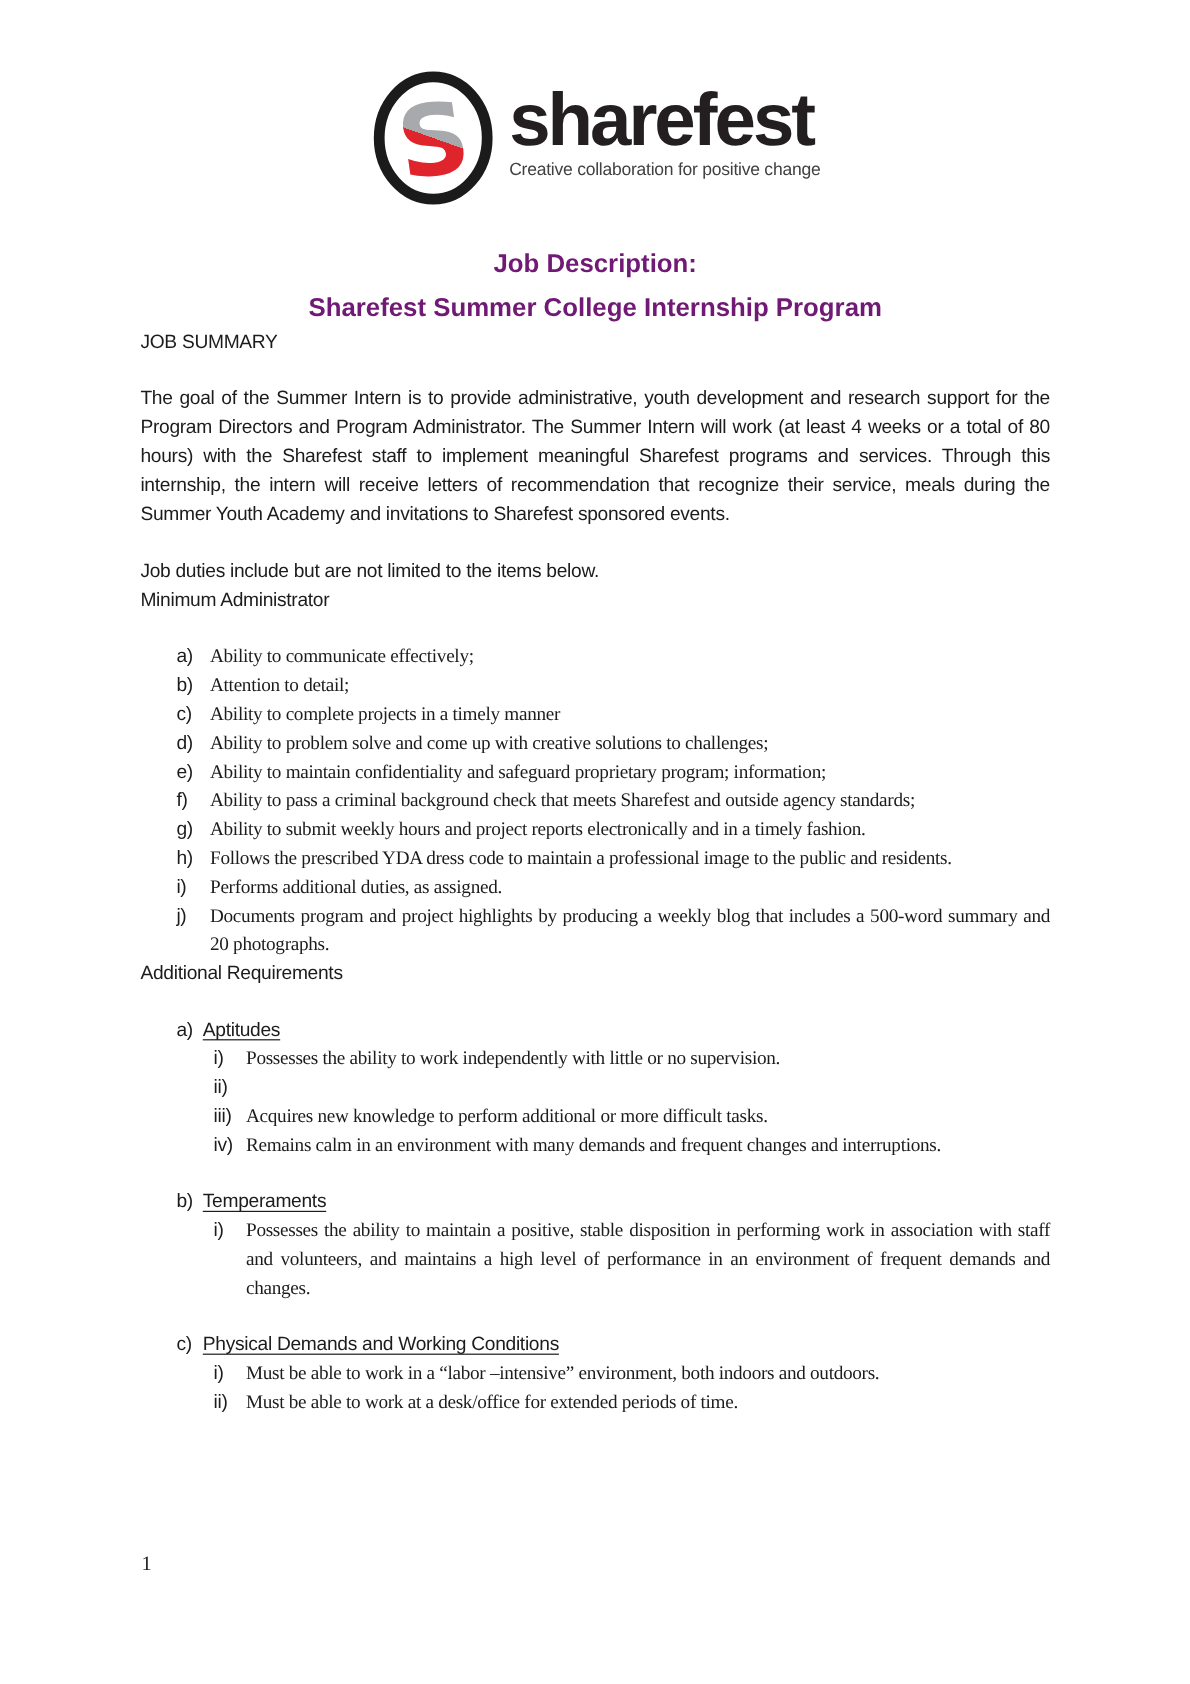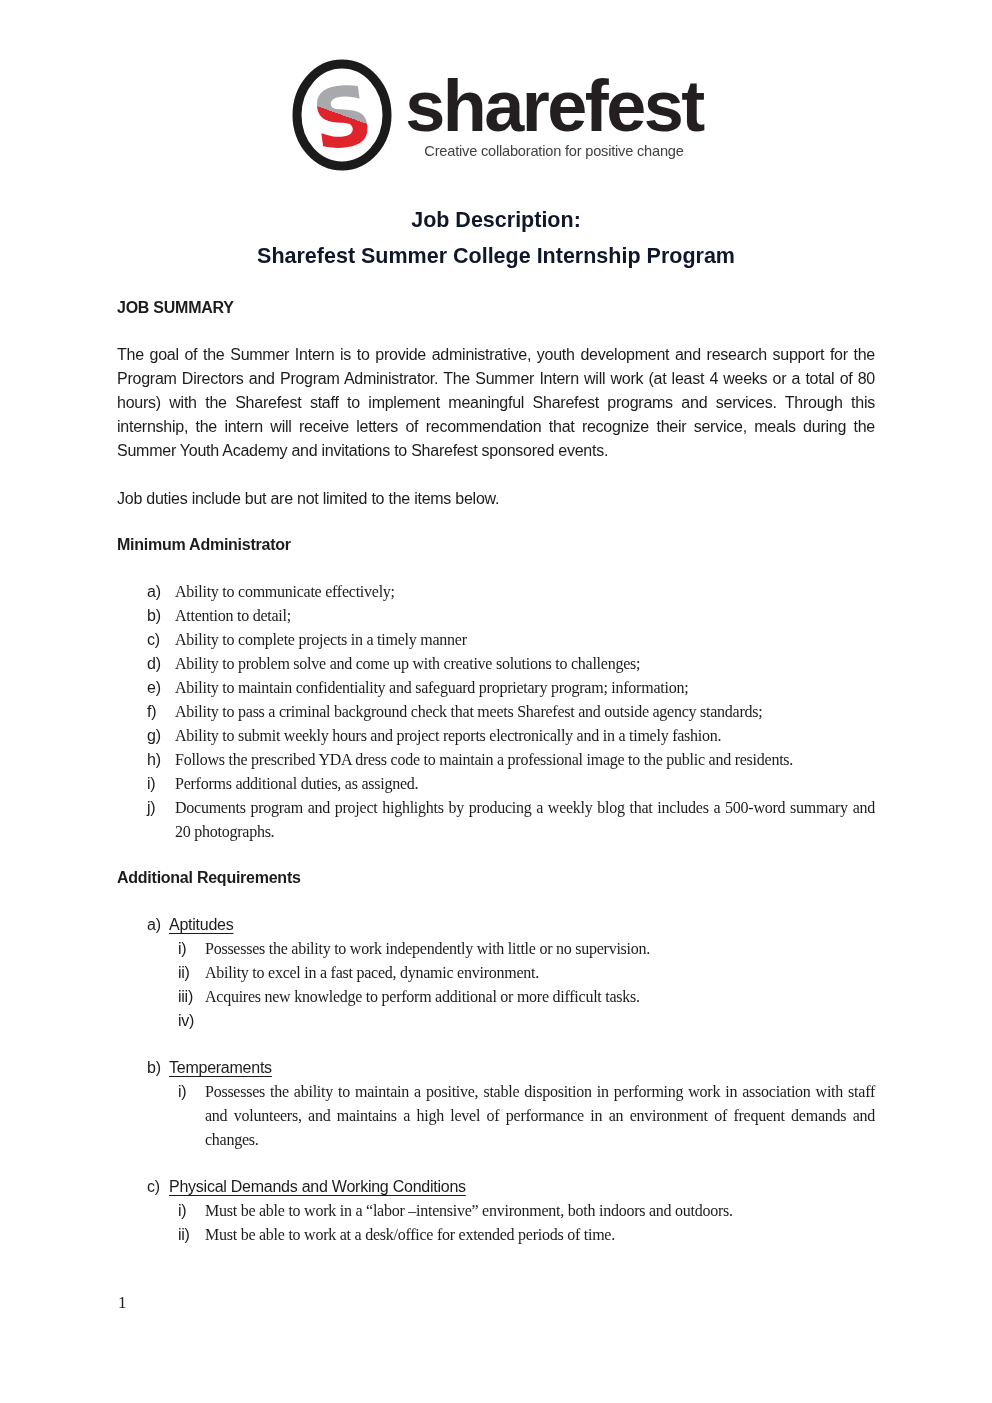--- a/index.html
+++ b/index.html
@@ -6,28 +6,28 @@
   .page {
     width:992px; height:1403px; position:relative; background:#ffffff;
     font-family:"Liberation Sans", sans-serif; color:#1c1c1c; overflow:hidden;
   }
   .content { padding:0 117px; }
 
   
   .logo-row { display:flex; justify-content:center; align-items:flex-start; padding-top:58px; }
   .logo-mark { width:106px; height:114px; flex:none; }
   .logo-text { margin-left:10px; padding-top:14px; }
-  .brand { font-size:72px; font-weight:bold; letter-spacing:-2.5px; line-height:0.95; color:var(--brand-text,#231f20); }
+  .brand { font-size:62px; font-weight:bold; letter-spacing:-2.5px; line-height:0.95; color:var(--brand-text,#231f20); }
   .tagline { font-size:14.6px; letter-spacing:-0.2px; margin-top:3px; color:var(--tagline-text,#414042);text-align:center; }
   .stop-top { stop-color:var(--monogram-top,#a7a9ac); }
   .stop-bottom { stop-color:var(--monogram-bottom,#e0242b); }
 
   
-  .doc-title { margin-top:30px; text-align:center; font-weight:bold; font-size:21.5px; line-height:36px; color:#0f172a; }
-  .h-section { margin-top:22px; font-weight:bold; font-size:16.3px; line-height:24px; }
+  .doc-title { margin-top:30px; text-align:center; font-weight:bold; font-size:21.5px; line-height:36px; color:#701a75; }
+  .h-section { font-weight:normal; font-size:16.3px; line-height:24px; }
   .body-text { font-size:16px; line-height:24px; letter-spacing:-0.25px; }
   .para { margin-top:23px; text-align:justify; }
   .note { margin-top:24px; }
 
   
   .list { margin-top:23px; }
   .li { display:flex; }
   .l1 { padding-left:30px; }       
   .l1 > .lbl { width:28px; flex:none; }
   .grp-head { padding-left:30px; display:flex; }
@@ -129,28 +129,28 @@
       <div class="grp-head">
         <span class="lbl">a)</span>
         <span class="ttl">Aptitudes</span>
       </div>
       <div class="li l2">
         <span class="lbl">i)</span>
         <span class="txt">Possesses the ability to work independently with little or no supervision.</span>
       </div>
       <div class="li l2">
         <span class="lbl">ii)</span>
-        <span class="txt">Ability to excel in a fast paced, dynamic environment.</span>
       </div>
       <div class="li l2">
         <span class="lbl">iii)</span>
         <span class="txt">Acquires new knowledge to perform additional or more difficult tasks.</span>
       </div>
       <div class="li l2">
         <span class="lbl">iv)</span>
+        <span class="txt">Remains calm in an environment with many demands and frequent changes and interruptions.</span>
       </div>
     </div>
 
     <div class="group body-text">
       <div class="grp-head">
         <span class="lbl">b)</span>
         <span class="ttl">Temperaments</span>
       </div>
       <div class="li l2">
         <span class="lbl">i)</span>

